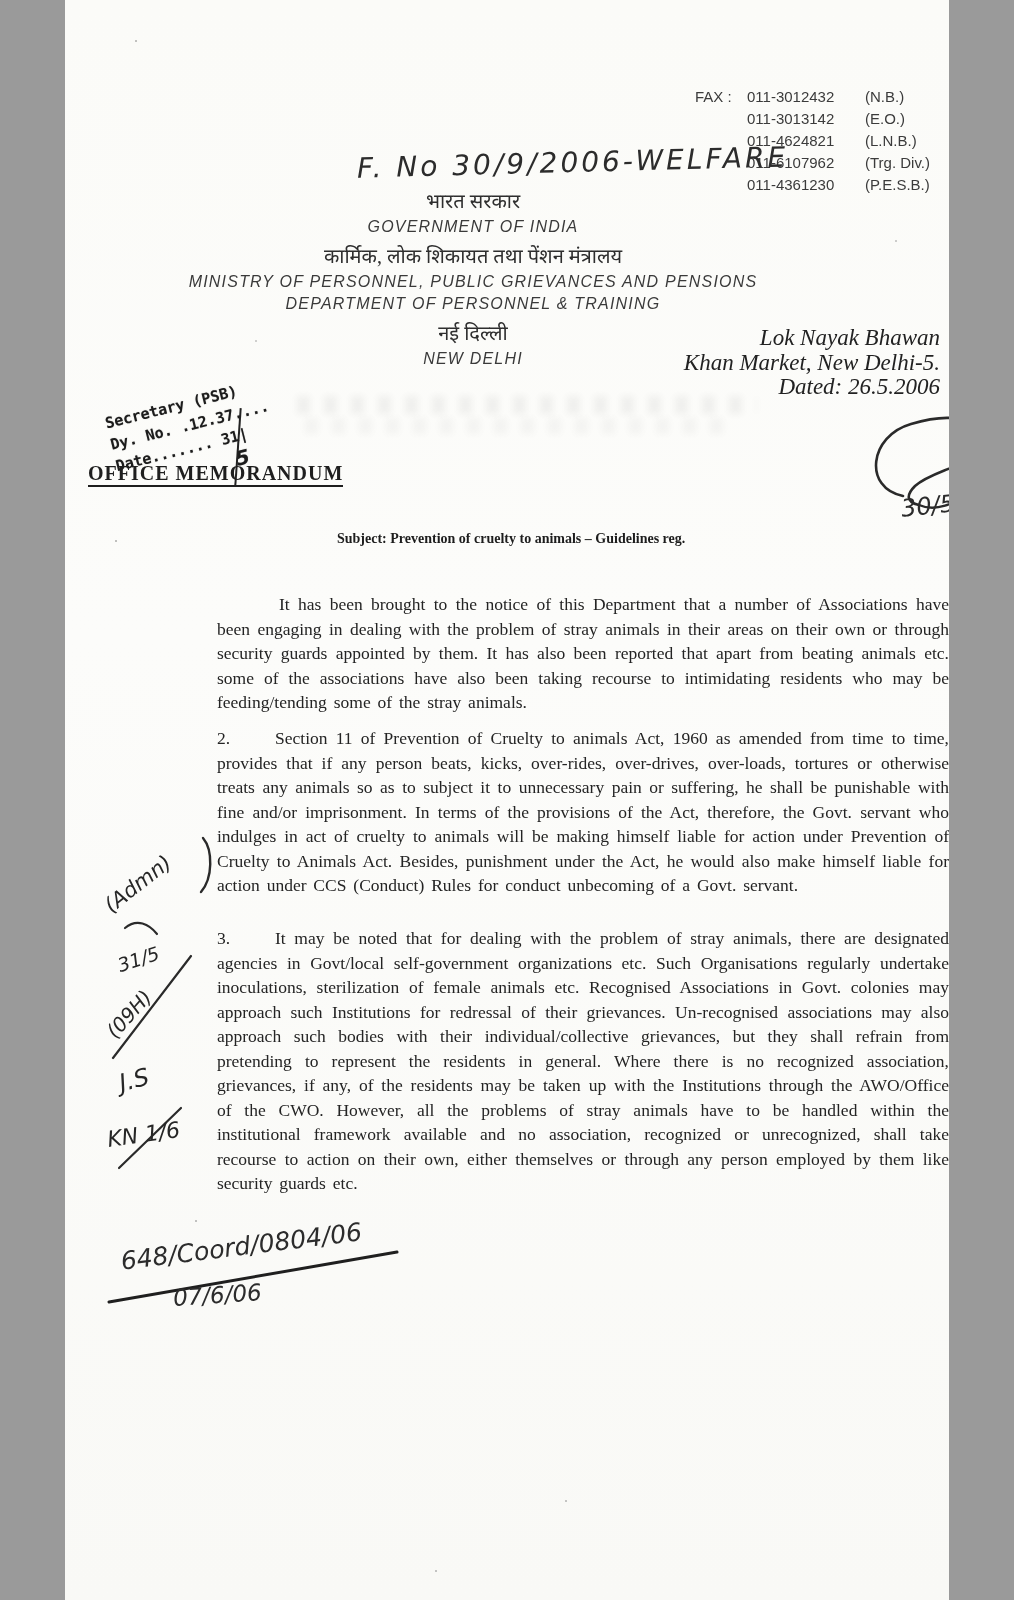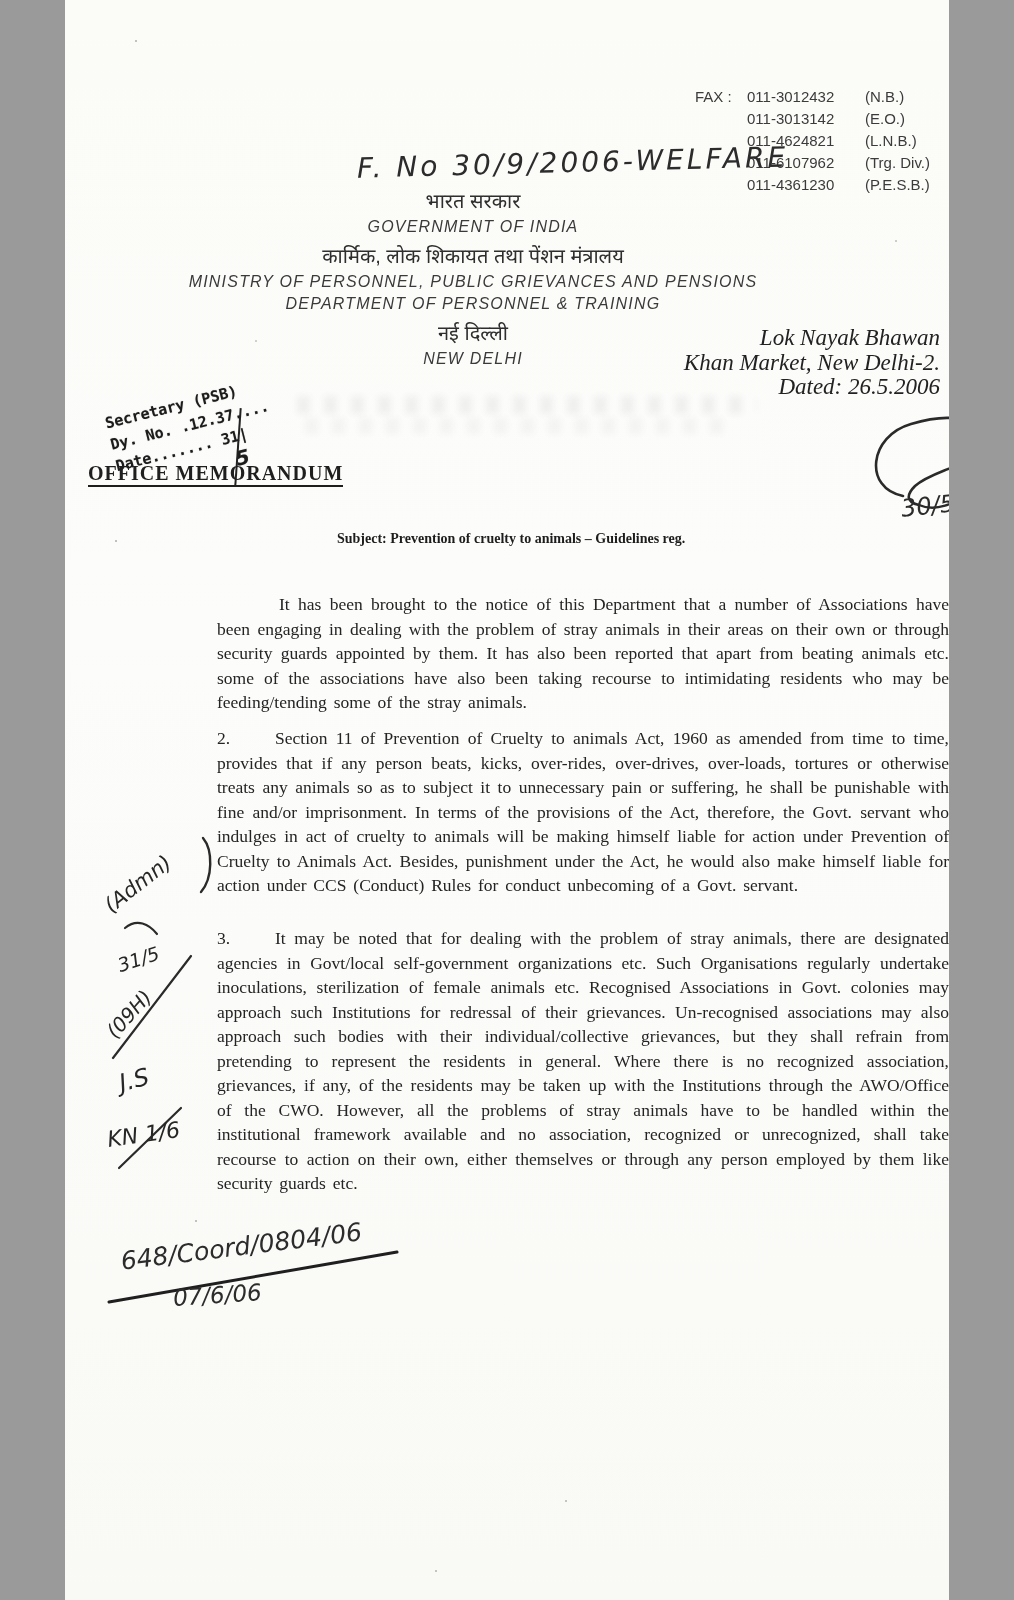--- a/index.html
+++ b/index.html
@@ -13,21 +13,21 @@
          font-size:15px; line-height:22px; color:#3b3b3b; }
   .fax-line { display:flex; }
   .fax-label { display:inline-block; width:52px; }
   .fax-number { display:inline-block; width:118px; }
   
   .hand { font-family:"DejaVu Sans",sans-serif; font-style:italic; color:#2c2c2c; }
   .fileno { position:absolute; top:146px; left:292px; font-size:28px; letter-spacing:3px;
             transform:rotate(-1.5deg); white-space:nowrap; }
   
   .header { position:absolute; top:184px; left:58px; width:700px; text-align:center; }
-  .h-hi { font-family:Liberation Sans, sans-serif; font-size:20px; color:#2e2e2e; margin-top:3px; }
+  .h-hi { font-family:Liberation Serif, serif; font-size:20px; color:#2e2e2e; margin-top:3px; }
   .h-en { font-family:"Liberation Sans",sans-serif; font-size:16px; letter-spacing:1.2px;
           color:#3a3a3a; margin-top:4px;font-style:italic; }
   .h-gap { margin-top:6px; }
   
   .addr { position:absolute; top:326px; left:555px; width:320px; text-align:right;
           font-size:23px; line-height:24.5px; color:#222;font-style:italic; }
   
   .stamp { position:absolute; top:392px; left:46px; transform:rotate(-14deg);
            font-family:"DejaVu Sans Mono",monospace; font-weight:bold; font-size:15px;
            line-height:22px; color:#1c1c1c; text-shadow:0 0 1px rgba(0,0,0,.35); }
@@ -121,21 +121,21 @@
     <div class="h-en">GOVERNMENT OF INDIA</div>
     <div class="h-hi h-gap">कार्मिक, लोक शिकायत तथा पेंशन मंत्रालय</div>
     <div class="h-en">MINISTRY OF PERSONNEL, PUBLIC GRIEVANCES AND PENSIONS</div>
     <div class="h-en">DEPARTMENT OF PERSONNEL &amp; TRAINING</div>
     <div class="h-hi h-gap">नई दिल्ली</div>
     <div class="h-en">NEW DELHI</div>
   </div>
 
   <div class="addr">
     <div>Lok Nayak Bhawan</div>
-    <div>Khan Market, New Delhi-2.</div>
+    <div>Khan Market, New Delhi-5.</div>
     <div>Dated: 26.5.2006</div>
   </div>
 
   <div class="stamp">
     <div>Secretary (PSB)</div>
     <div>Dy. No. .12.37....</div>
     <div>Date....... 31|</div>
     <div class="stamp-extra">5</div>
   </div>
   <div class="stamp-bar"></div>

